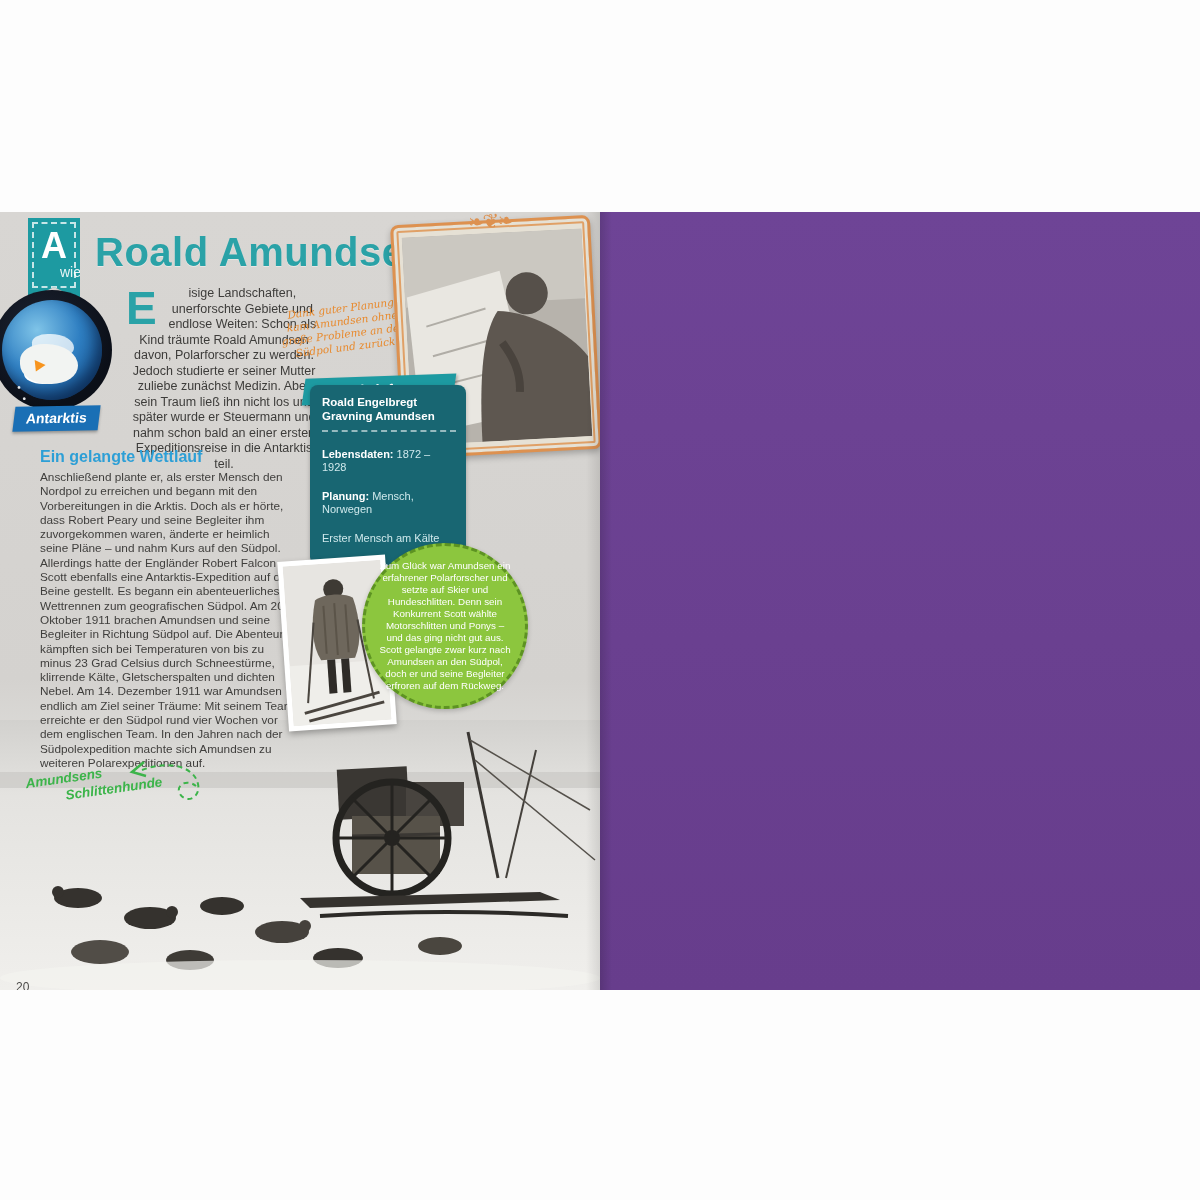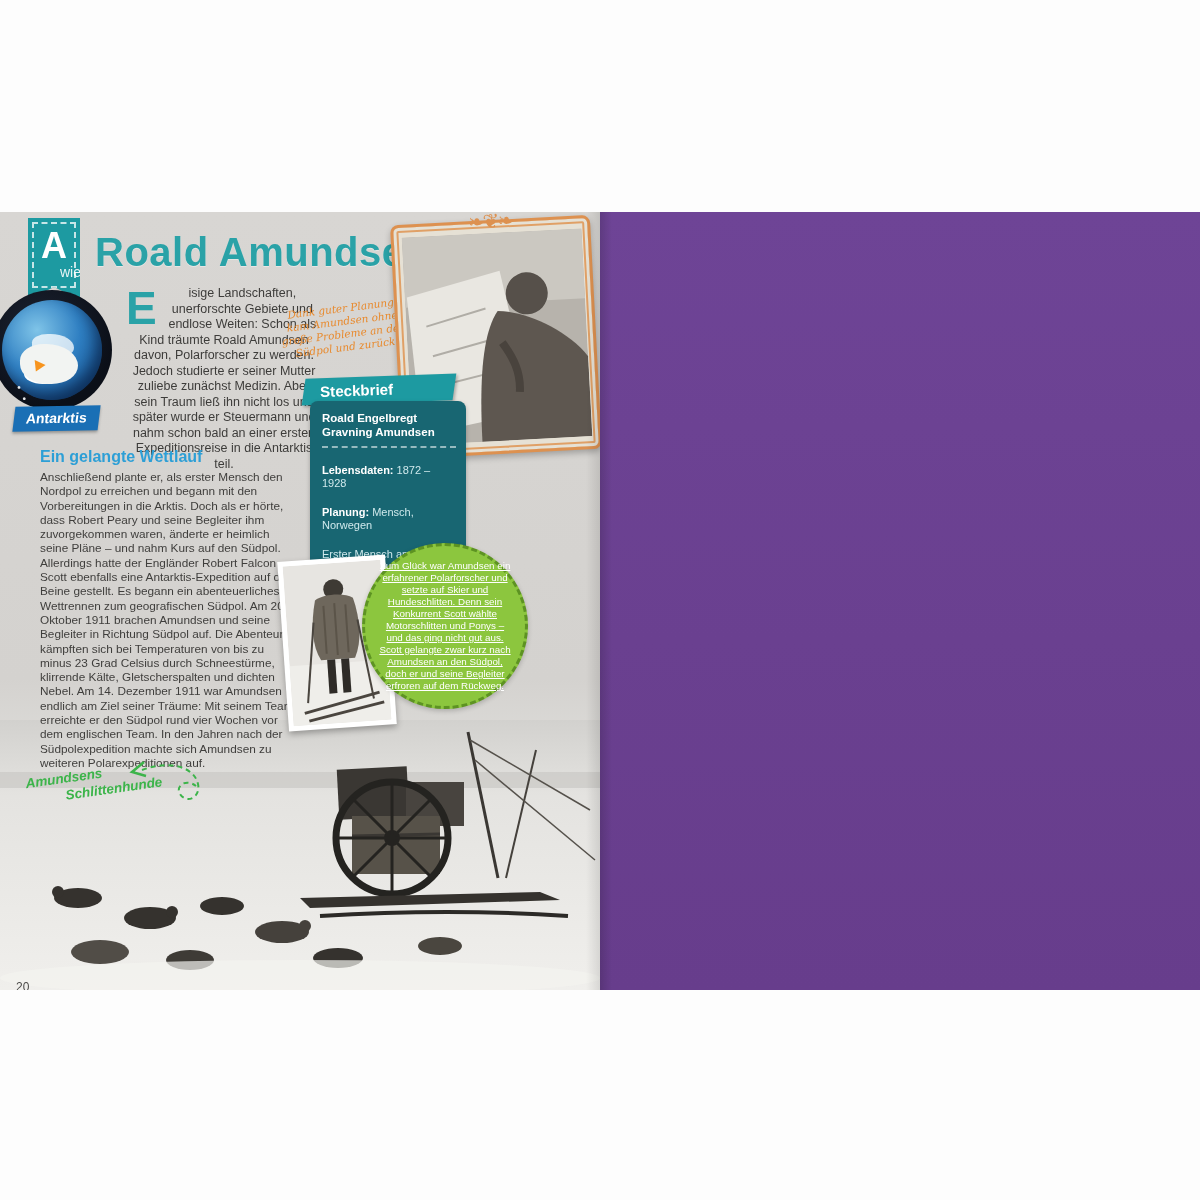--- a/index.html
+++ b/index.html
@@ -38,36 +38,36 @@
   .hand-orange{position:absolute;left:280px;top:90px;width:126px;font-family:"DejaVu Serif",serif;font-style:italic;font-size:10.5px;line-height:13px;color:#e88a2e;text-align:center;transform:rotate(-7deg);}
 
   
   .frame-amundsen{position:absolute;left:396px;top:8px;width:200px;height:234px;transform:rotate(-3deg);background:#e6e1d5;border:3px solid #dd9150;border-radius:8px;box-shadow:0 3px 6px rgba(0,0,0,.25), inset 0 0 0 3px #e6e1d5, inset 0 0 0 5px #e0a066;}
   .frame-amundsen .curl{position:absolute;left:50%;top:-14px;transform:translateX(-50%);color:#dd9150;font-size:20px;letter-spacing:-2px;}
   .frame-amundsen svg{position:absolute;left:8px;top:10px;}
 
   
   .steck-tab-teal{position:absolute;left:304px;top:164px;width:150px;height:27px;background:#1d9aa1;transform:skewX(-10deg) rotate(-2deg);box-shadow:2px 2px 3px rgba(0,0,0,.25);}
   .steck-tab-teal span{display:block;transform:skewX(10deg);color:#fff;font-weight:bold;font-size:15px;padding:5px 0 0 16px;}
-  .steck-body-teal{position:absolute;left:310px;top:189px;width:156px;background:#186672;border-radius:8px;color:#cfe9ec;font-size:11px;padding:10px 10px 14px 12px;box-shadow:0 2px 4px rgba(0,0,0,.25);}
+  .steck-body-teal{position:absolute;left:310px;top:173px;width:156px;background:#186672;border-radius:8px;color:#cfe9ec;font-size:11px;padding:10px 10px 14px 12px;box-shadow:0 2px 4px rgba(0,0,0,.25);}
   .steck-body-teal .name{color:#fff;font-weight:bold;font-size:11.5px;line-height:14px;}
   .steck-sep{border-top:2px dashed rgba(255,255,255,.55);margin:7px 0 7px;}
   .steck-row{margin:16px 0 6px;line-height:13px;}
   .steck-row b{color:#fff;}
 
   
   .sec-head-blue{position:absolute;left:40px;top:236px;font-size:16px;font-weight:bold;color:#2d9fd6;}
   .sec-body-left{position:absolute;left:40px;top:258px;width:254px;font-size:11.8px;line-height:14.3px;color:#3f3e3c;}
 
   
   .photo-skier{position:absolute;left:283px;top:346px;width:108px;height:170px;background:#fff;padding:5px;transform:rotate(-4deg);box-shadow:0 3px 6px rgba(0,0,0,.3);}
 
   
   .green-circle{position:absolute;left:362px;top:331px;width:166px;height:166px;border-radius:50%;background:#8cc63e;border:3px dashed #5d9322;box-shadow:0 2px 5px rgba(0,0,0,.2);display:flex;align-items:center;justify-content:center;}
-  .green-circle .txt{width:136px;font-size:9.8px;line-height:12px;color:#fff;text-align:center;text-decoration:underline;}
+  .green-circle .txt{width:136px;font-size:9.8px;line-height:12px;color:#fff;text-align:center;}
 
   
   .photo-sled{position:absolute;left:0;top:508px;width:600px;height:270px;}
   .hand-green{position:absolute;left:26px;top:552px;color:#3cb44a;font-weight:bold;font-style:italic;font-size:13.5px;transform:rotate(-8deg);width:160px;line-height:17px;}
   .hand-green .l2{display:block;margin-left:38px;}
   .arrow-green{position:absolute;left:128px;top:540px;}
 
   .pagenum{position:absolute;font-size:12px;}
   .pn-left{left:16px;top:768px;color:#4b4a48;}
 </style>

